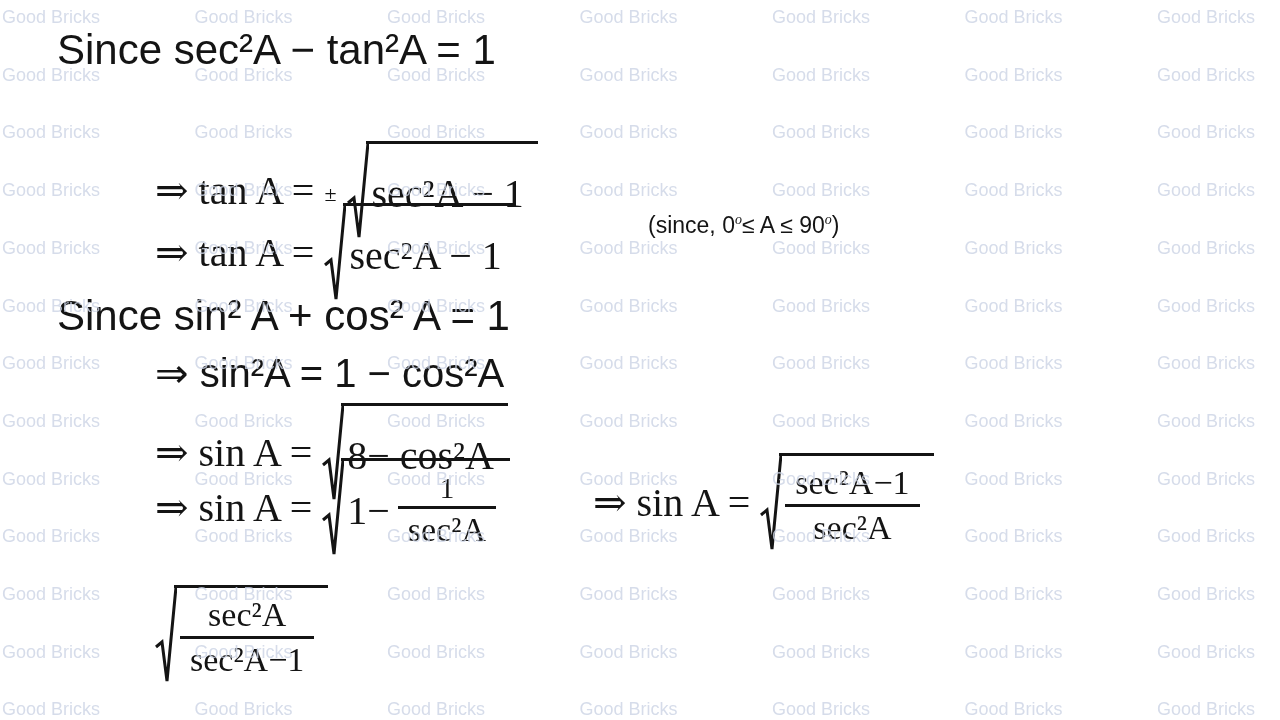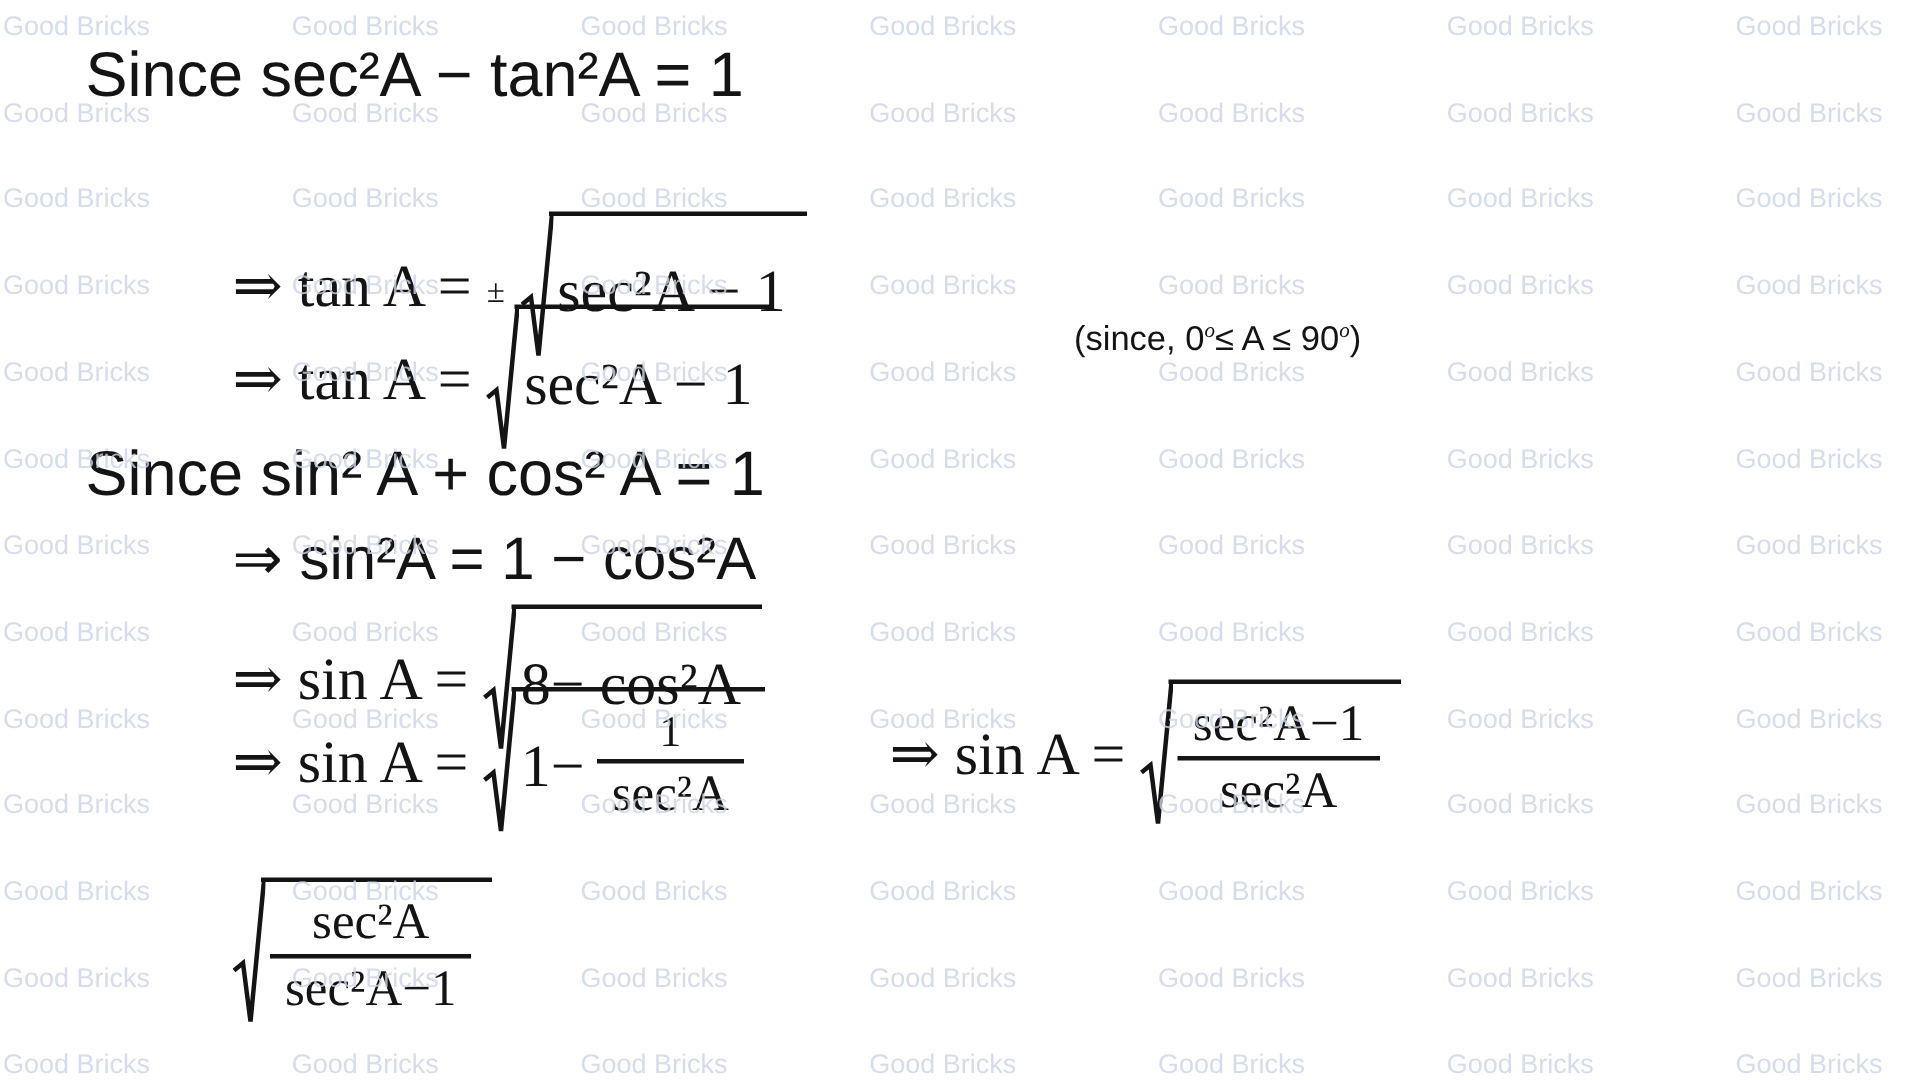--- a/index.html
+++ b/index.html
@@ -95,21 +95,21 @@
     <div class="eq serif" style="left:155px; top:203px">
       <span class="lead">⇒ tan A =</span>
       <span class="sq">
         <svg class="radsvg" viewBox="0 0 22 100" preserveAspectRatio="none">
           <path d="M1 62 L7 57 L12 96 L21 2" stroke="#141414" stroke-width="3" fill="none" vector-effect="non-scaling-stroke"></path>
         </svg>
         <span class="bod"><span>sec²A − 1</span></span>
       </span>
     </div>
 
-    <div class="note sans" style="left:716px; top:212px"><span>(since, 0</span><sup>o</sup><span>≤ A ≤ 90</span><sup>o</sup><span>)</span></div>
+    <div class="note sans" style="left:648px; top:212px"><span>(since, 0</span><sup>o</sup><span>≤ A ≤ 90</span><sup>o</sup><span>)</span></div>
 
     <div class="eq sans" style="left:57px; top:292px; font-size:42px">
       <span>Since sin² A + cos² A = 1</span>
     </div>
 
     <div class="eq sans" style="left:155px; top:350px">
       <span>⇒ sin²A = 1 − cos²A</span>
     </div>
 
     <div class="eq serif" style="left:155px; top:403px">

